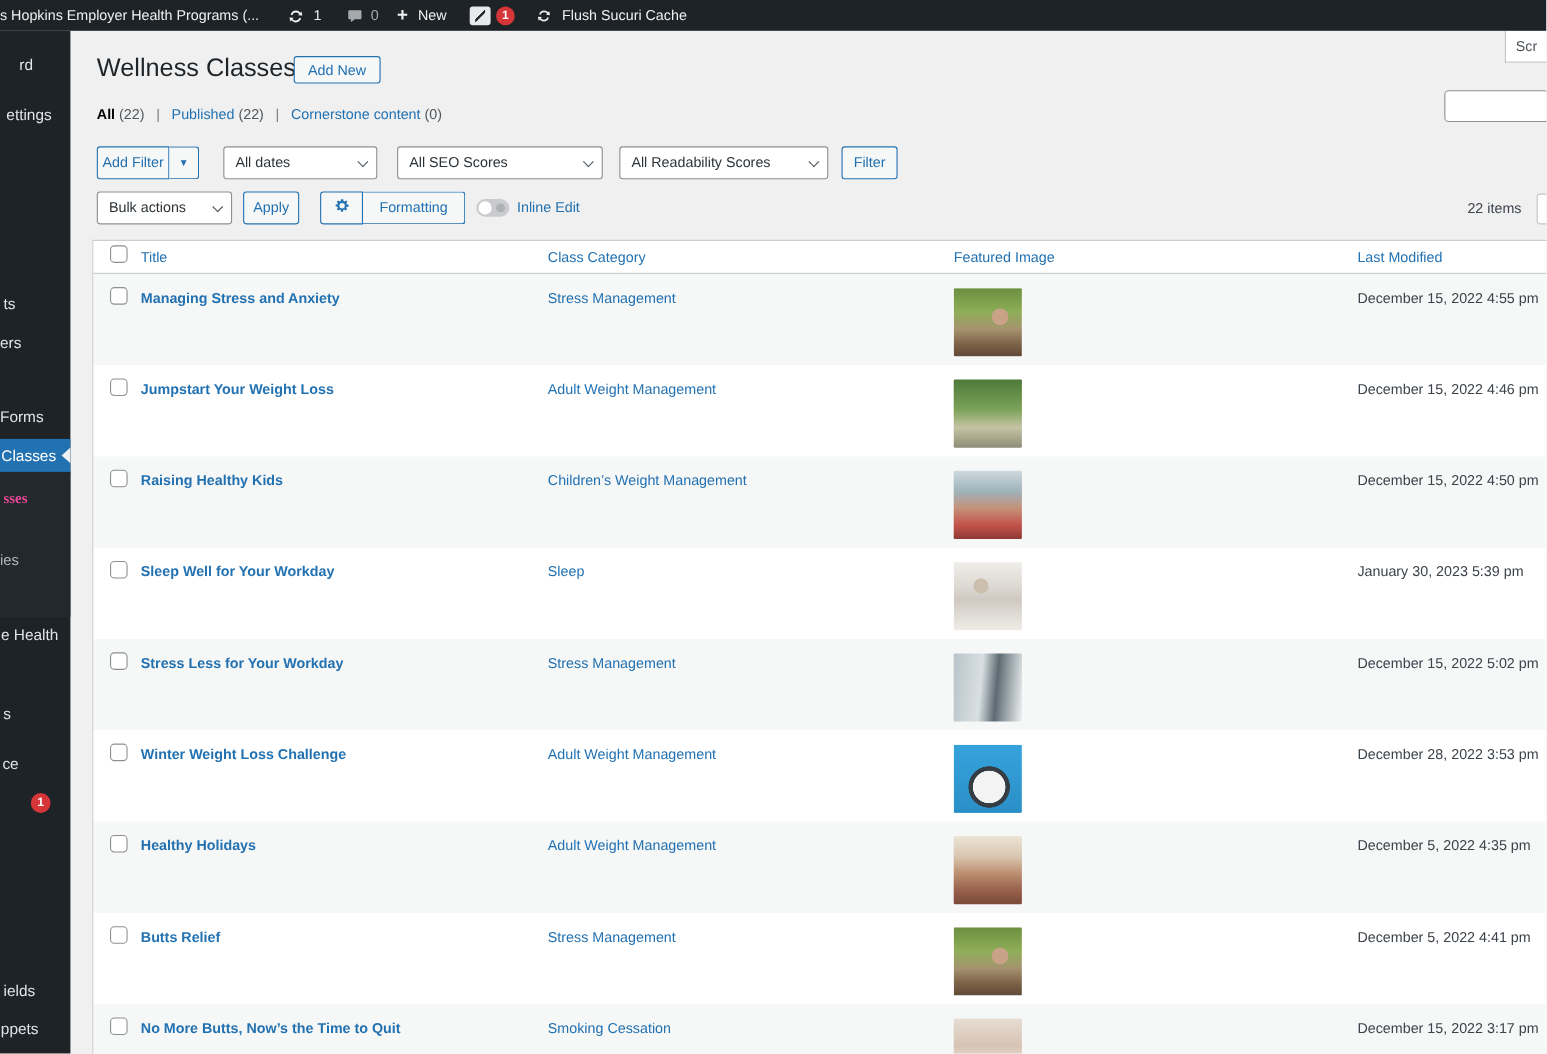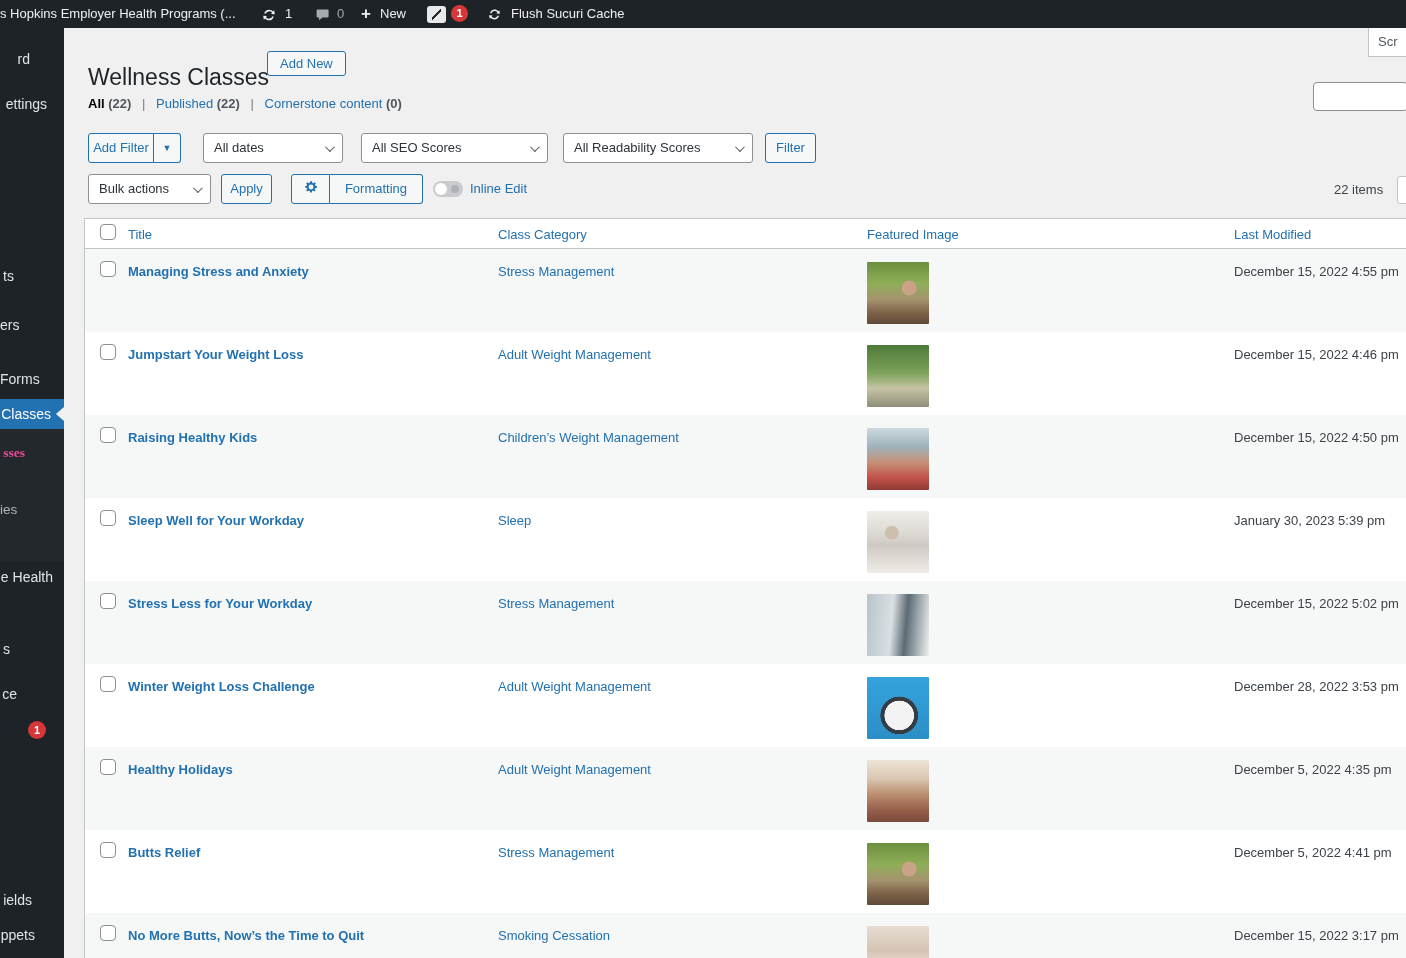--- a/index.html
+++ b/index.html
@@ -33,29 +33,29 @@
   .menu-badge { display:inline-block; min-width:18px; height:18px; border-radius:50%; background:#d63638; color:#fff;
       font-size:11px; font-weight:bold; line-height:18px; text-align:center; vertical-align:middle; }
 
   
   #screen-options-tab { position:absolute; left:1368px; top:28px; width:40px; height:29px; background:#fff;
       border:1px solid #c3c4c7; border-top:none; font-size:13px; color:#50575e; line-height:27px; padding-left:9px; cursor:pointer; }
   #search-box { position:absolute; left:1313px; top:82px; width:95px; height:29px; background:#fff;
       border:1px solid #8c8f94; border-radius:4px; font-size:13px; padding:0 8px; color:#2c3338; }
 
   
-  #page-title { position:absolute; left:88px; top:48px; font-size:23px; font-weight:400; color:#1d2327;margin-top:16px; }
+  #page-title { position:absolute; left:88px; top:48px; font-size:23px; font-weight:400; color:#1d2327; }
   #add-new-btn { position:absolute; left:267px; top:51px; height:25px; padding:0 12px; background:#f6f7f7;
       border:1px solid #2271b1; border-radius:3px; color:#2271b1; font-size:13px; line-height:23px; cursor:pointer; }
 
   
   #views { position:absolute; left:88px; top:96px; font-size:13px; color:#646970; white-space:nowrap; }
   #views .view-current { color:#000; font-weight:bold; }
   #views a { color:#2271b1; text-decoration:none; cursor:pointer; }
-  #views .count { color:#50575e; font-weight:bold; }
+  #views .count { color:#50575e; font-weight:normal; }
   #views .sep { color:#787c82; margin:0 7px; }
 
   
   .btn { background:#f6f7f7; border:1px solid #2271b1; border-radius:3px; color:#2271b1; font-size:13px;
       height:30px; line-height:28px; text-align:center; cursor:pointer; }
   .wsel { position:absolute; height:30px; background:#fff; border:1px solid #8c8f94; border-radius:3px;
       font-size:13px; color:#2c3338; line-height:28px; padding:0 30px 0 10px; cursor:pointer; white-space:nowrap; }
   .wsel .chev { position:absolute; right:10px; top:11px; width:7px; height:7px;
       border-right:1.6px solid #50575e; border-bottom:1.6px solid #50575e; transform:rotate(45deg) translateY(-2px); }
   #add-filter-group { position:absolute; left:88px; top:133px; display:flex; }
@@ -156,21 +156,21 @@
         <path d="M9.8 16.7c-1.9 0-3.6-.9-4.7-2.3l-1.5 1.4-.9-4.8 4.8.4-1.4 1.4a4.7 4.7 0 0 0 8.1-1.3l1.7.6a6.5 6.5 0 0 1-6.1 4.6z"></path>
       </svg>
     </span>
     <span class="ab-item" style="left:511px;">Flush Sucuri Cache</span>
   </div>
 
   <div id="sidebar">
     <div class="menu-item" style="top:18px;  padding-right:34px;">rd</div>
     <div class="menu-item" style="top:63px;  padding-right:17px;">ettings</div>
     <div class="menu-item" style="top:235px; padding-right:50px;">ts</div>
-    <div class="menu-item" style="top:284px; padding-right:46px;">ers</div>
+    <div class="menu-item" style="top:270px; padding-right:46px;">ers</div>
     <div class="menu-item" style="top:338px; padding-right:26px;">Forms</div>
 
     <div class="menu-item active" style="top:371px; padding-right:13px;">
       <span>Classes</span>
       <span class="menu-arrow"></span>
     </div>
 
     <div class="submenu-block" style="top:401px; height:132px;">
       <div class="menu-item submenu-item current" style="top:11px;  padding-right:39px;">sses</div>
       <div class="menu-item submenu-item" style="top:68px;  padding-right:47px;">ies</div>

